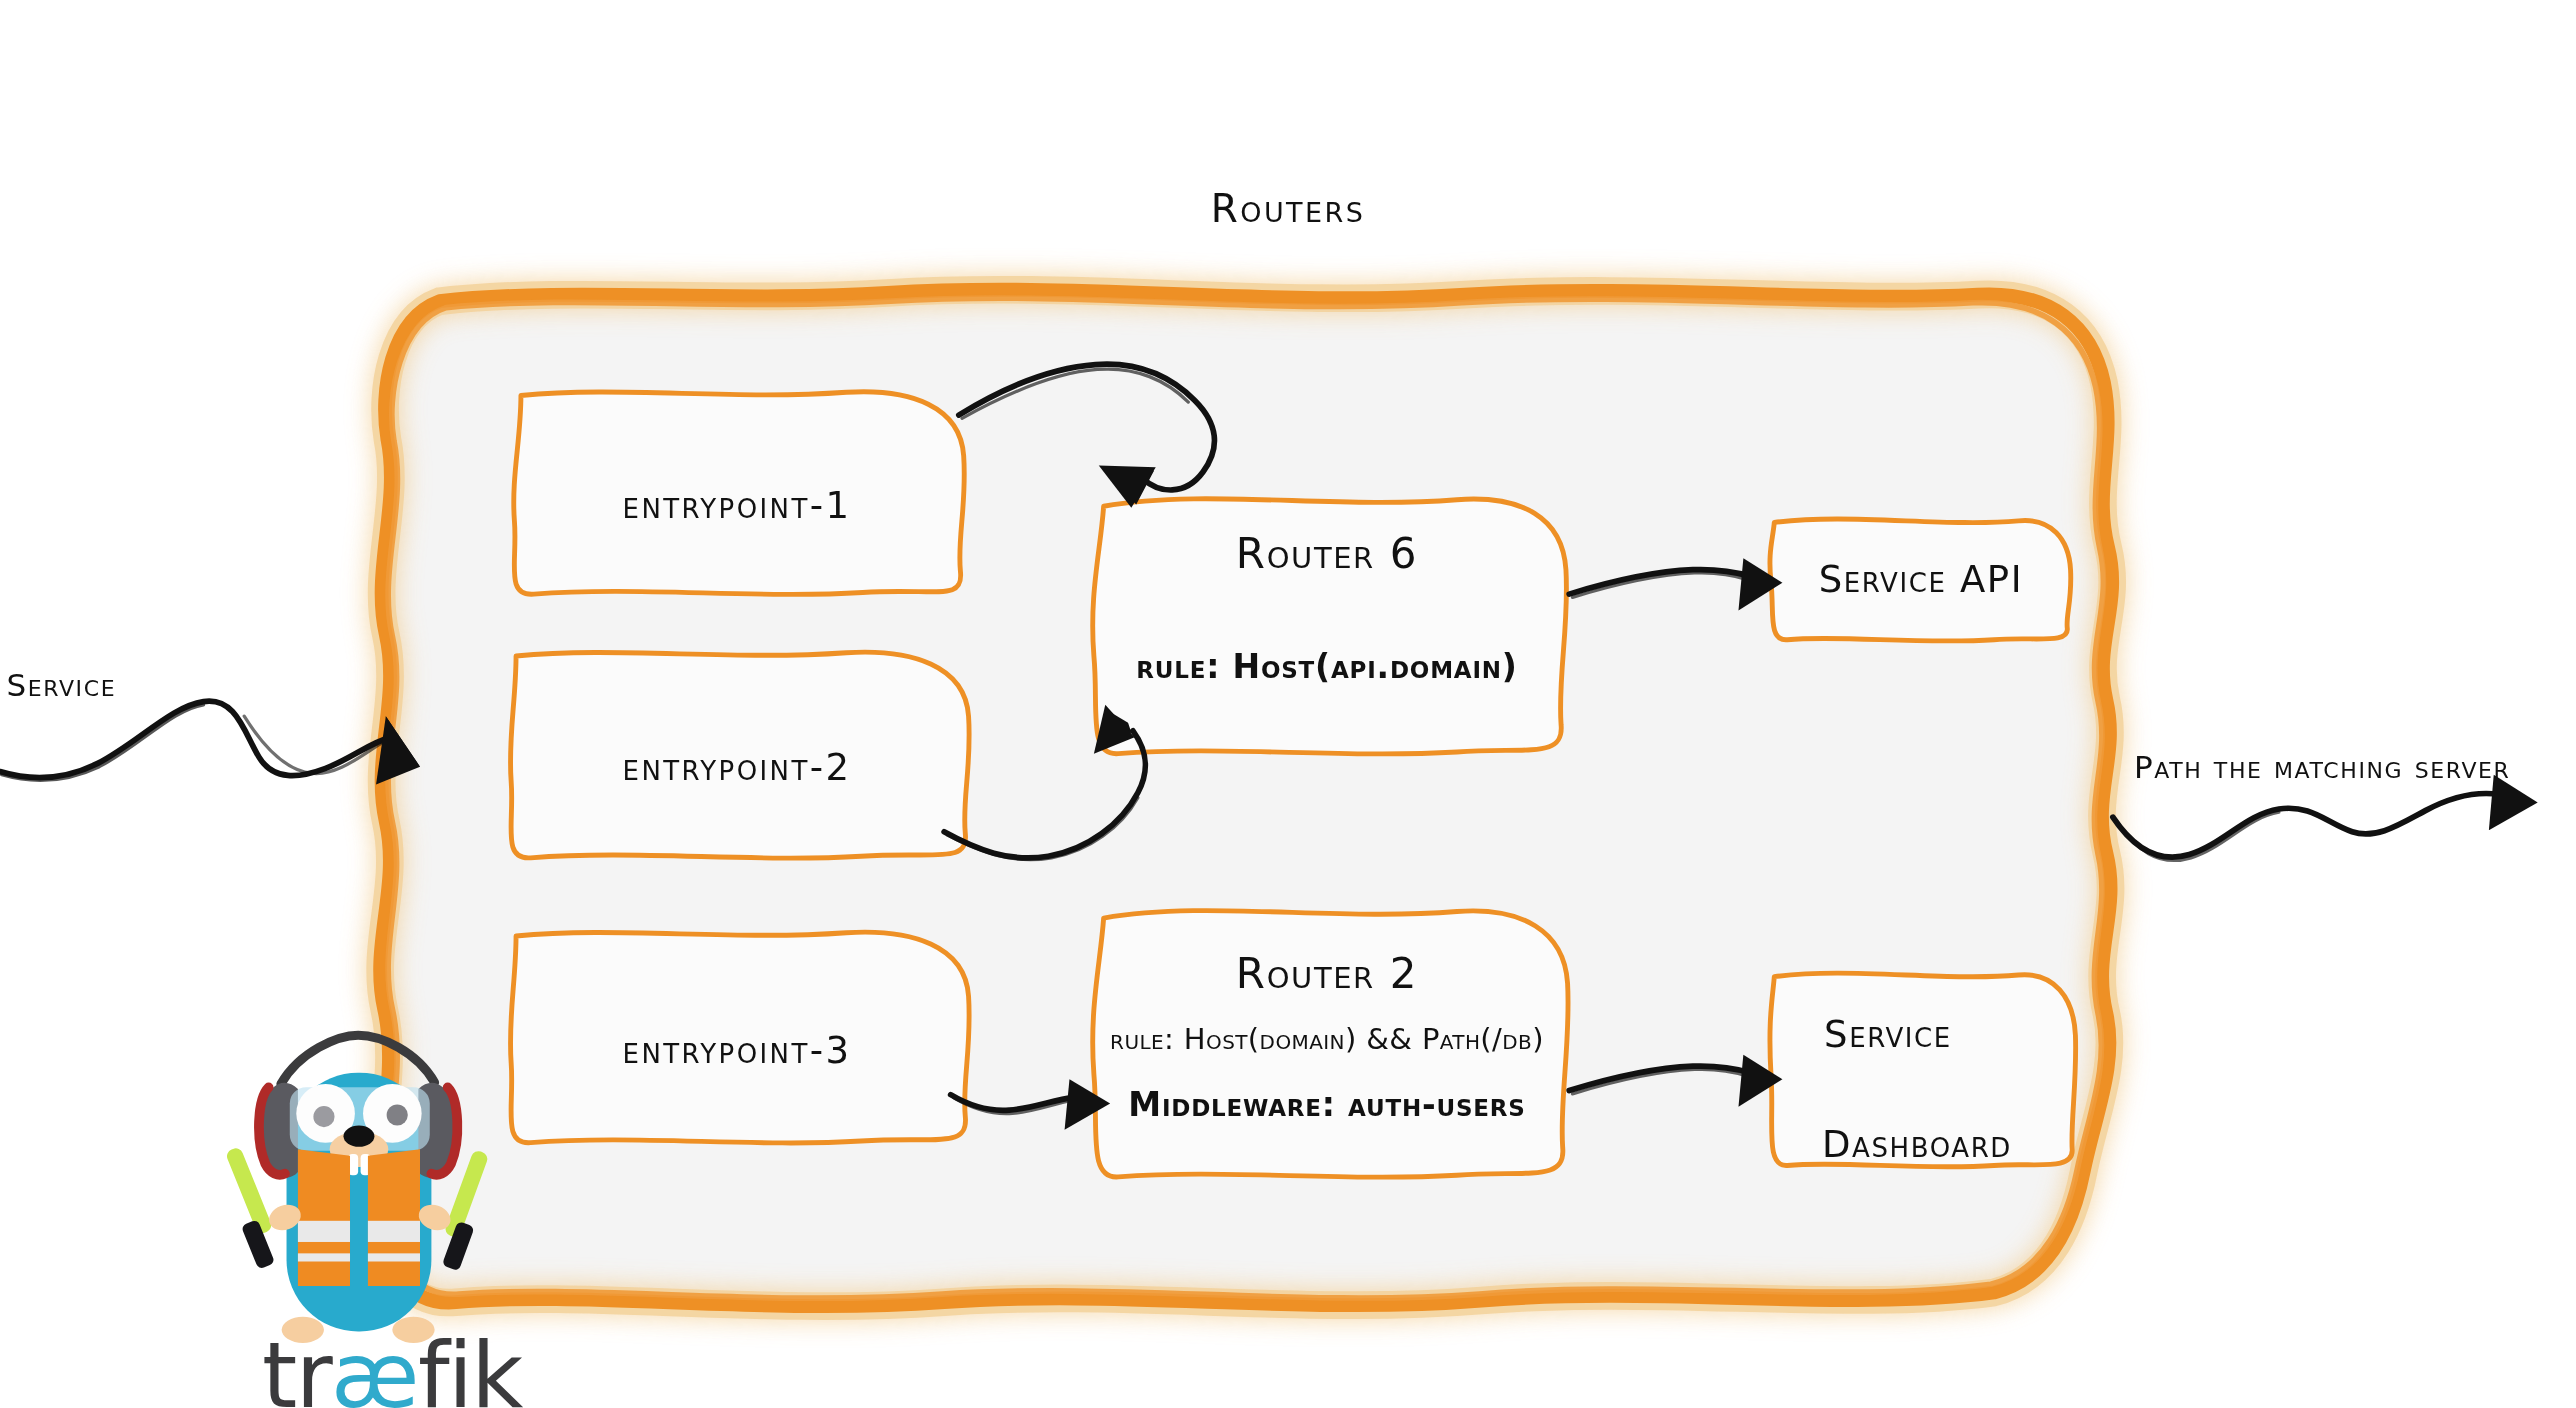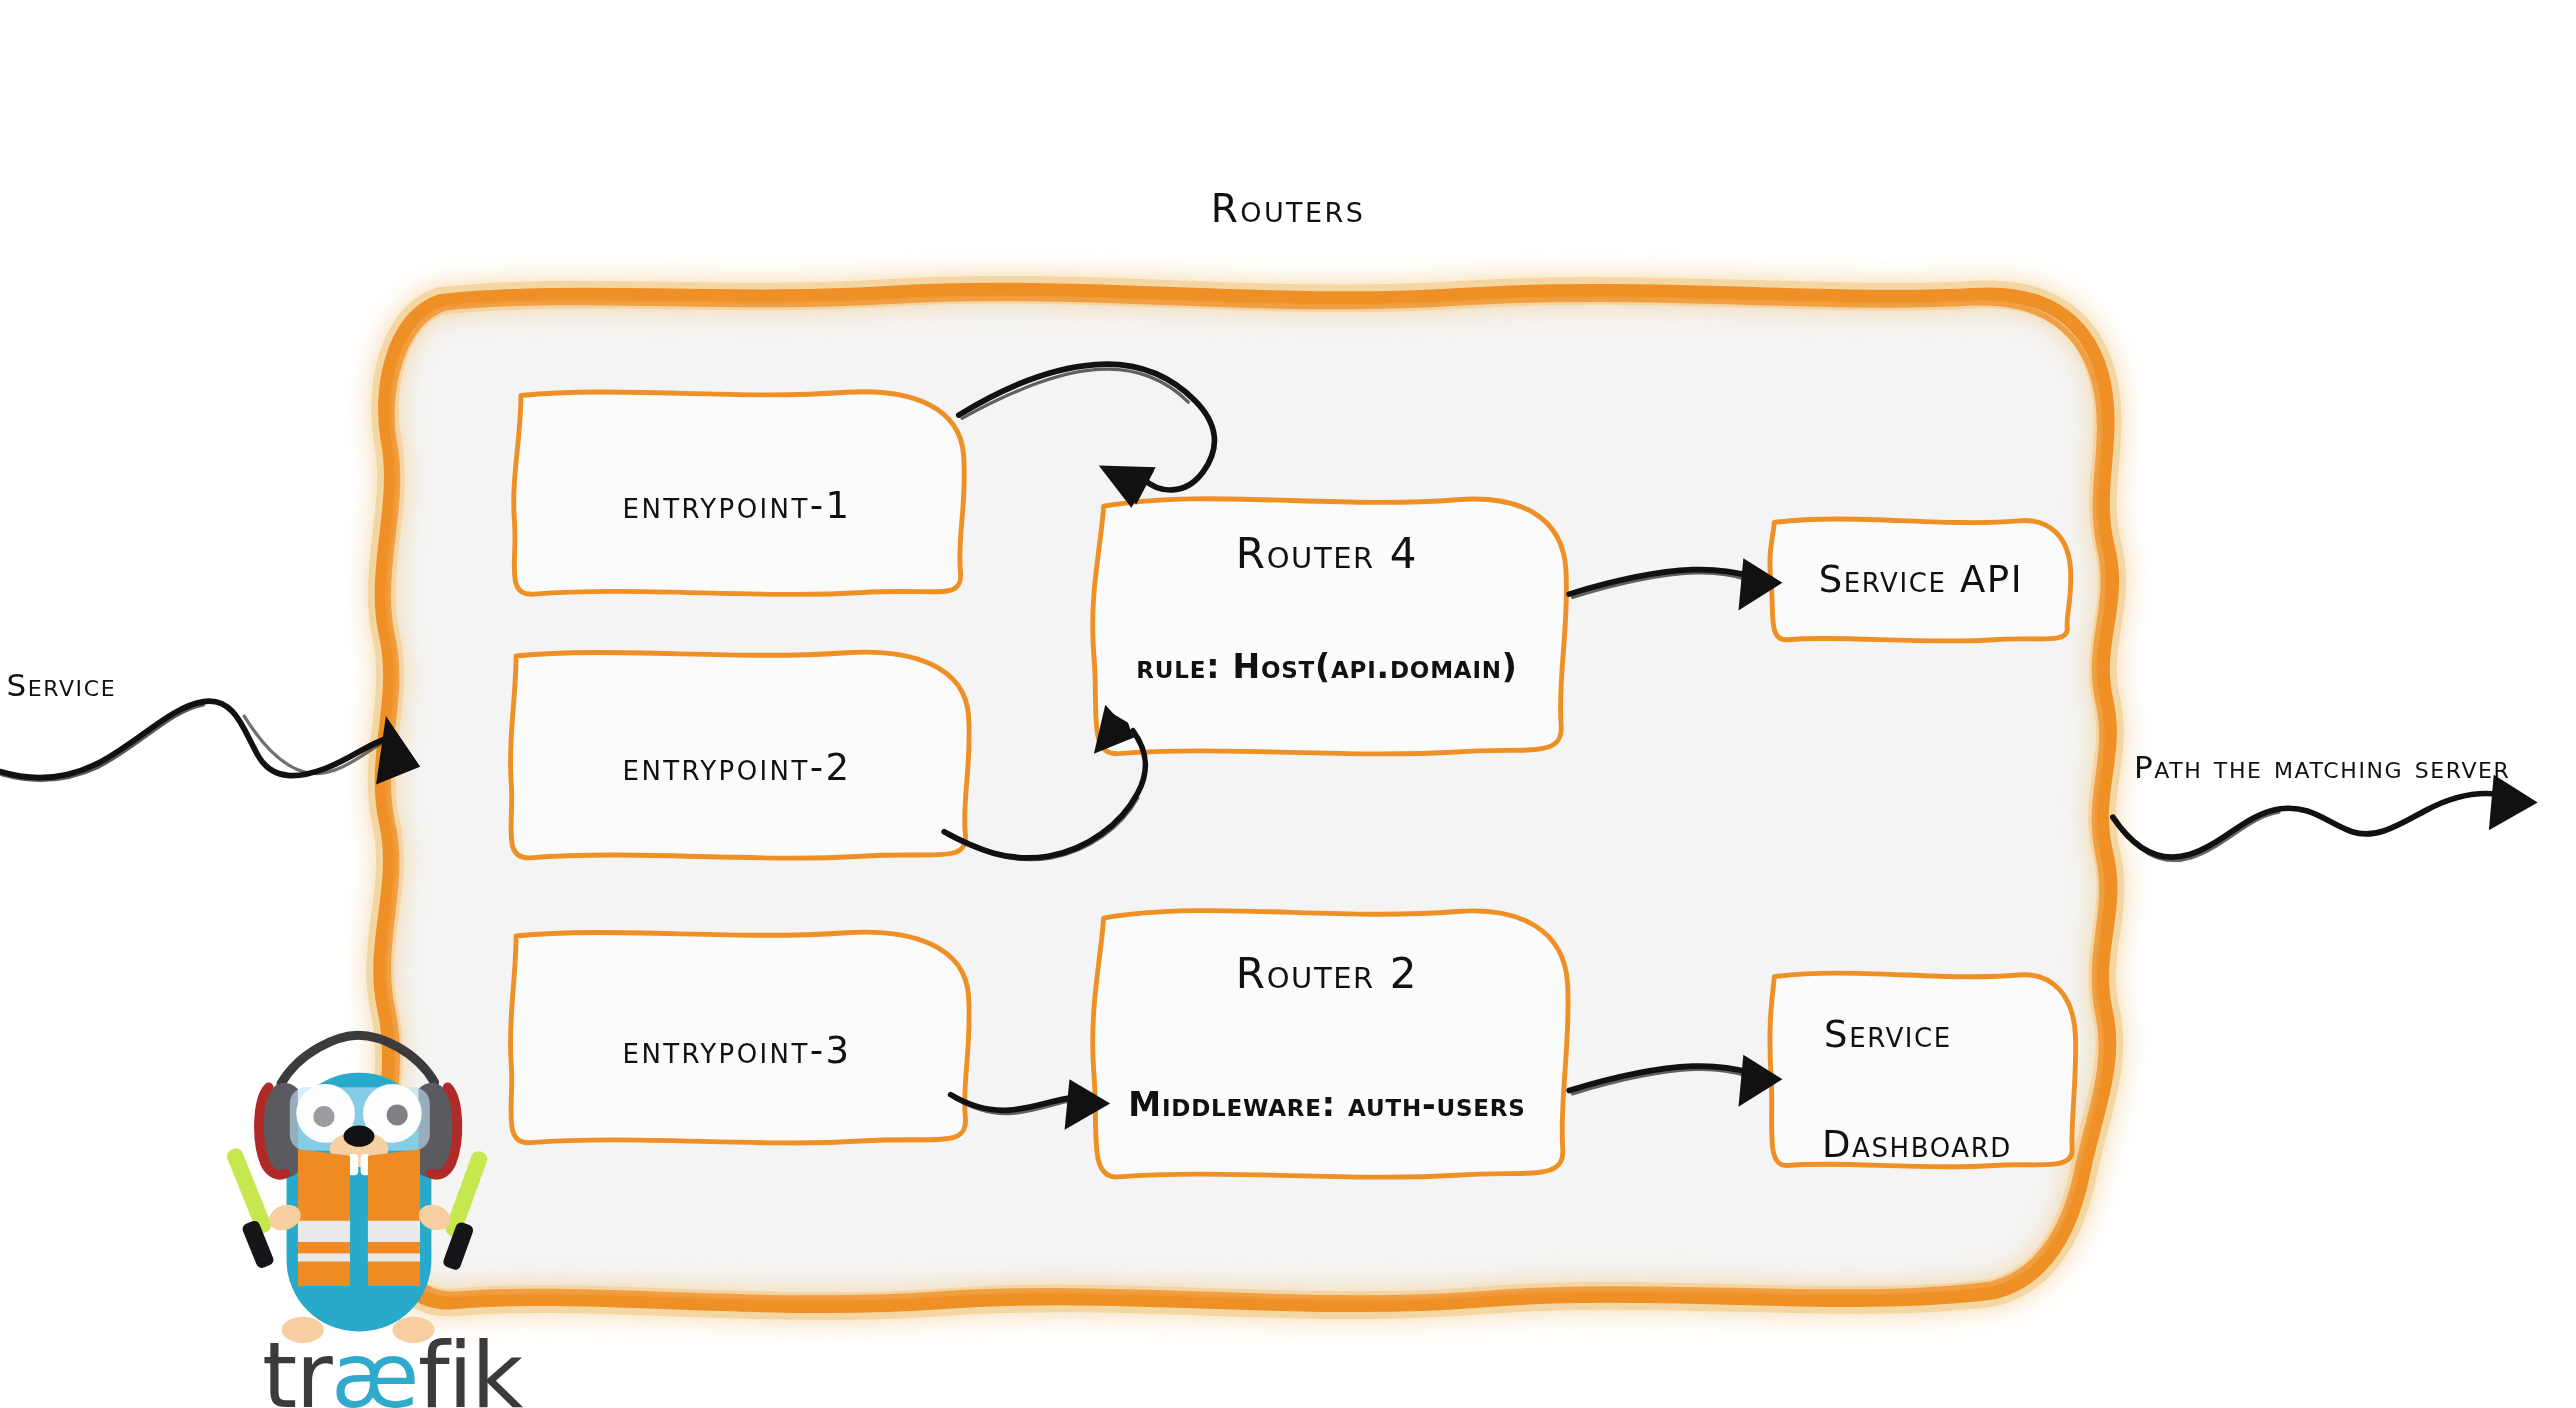--- a/index.html
+++ b/index.html
@@ -257,24 +257,25 @@
       <ellipse cx="534" cy="1496" rx="20" ry="15" fill="#f6ce9f" transform="rotate(20 534 1496)"></ellipse>
     </g>
   </svg>
 
   <div class="txt center" id="title" style="left:1288px;top:208px;">Routers</div>
 
   <div class="txt center ep-label" style="left:737px;top:505px;">entrypoint-1</div>
   <div class="txt center ep-label" style="left:737px;top:767px;">entrypoint-2</div>
   <div class="txt center ep-label" style="left:737px;top:1050px;">entrypoint-3</div>
 
-  <div class="txt center router-title" style="left:1327px;top:553px;">Router 4</div>
+  <div class="txt center router-title" style="left:1327px;top:553px;">Router 6</div>
   <div class="txt center router-rule" style="left:1327px;top:666px;">rule: Host(api.domain)</div>
 
   <div class="txt center router-title" style="left:1327px;top:973px;">Router 2</div>
+  <div class="txt center router-rule-sm" style="left:1327px;top:1039px;">rule: Host(domain) &amp;&amp; Path(/db)</div>
   <div class="txt center router-rule" style="left:1327px;top:1104px;">Middleware: auth-users</div>
 
   <div class="txt center svc-label" style="left:1921px;top:579px;">Service API</div>
   <div class="txt center svc-label" style="left:1888px;top:1034px;">Service</div>
   <div class="txt center svc-label" style="left:1917px;top:1144px;">Dashboard</div>
 
   <div class="txt side-label" style="left:6.5px;top:667px;">Service</div>
   <div class="txt side-label" style="left:2134px;top:749px;">Path the matching server</div>
 
   <div id="wordmark"><span>tr</span><span class="ae">æ</span><span>fik</span></div>

